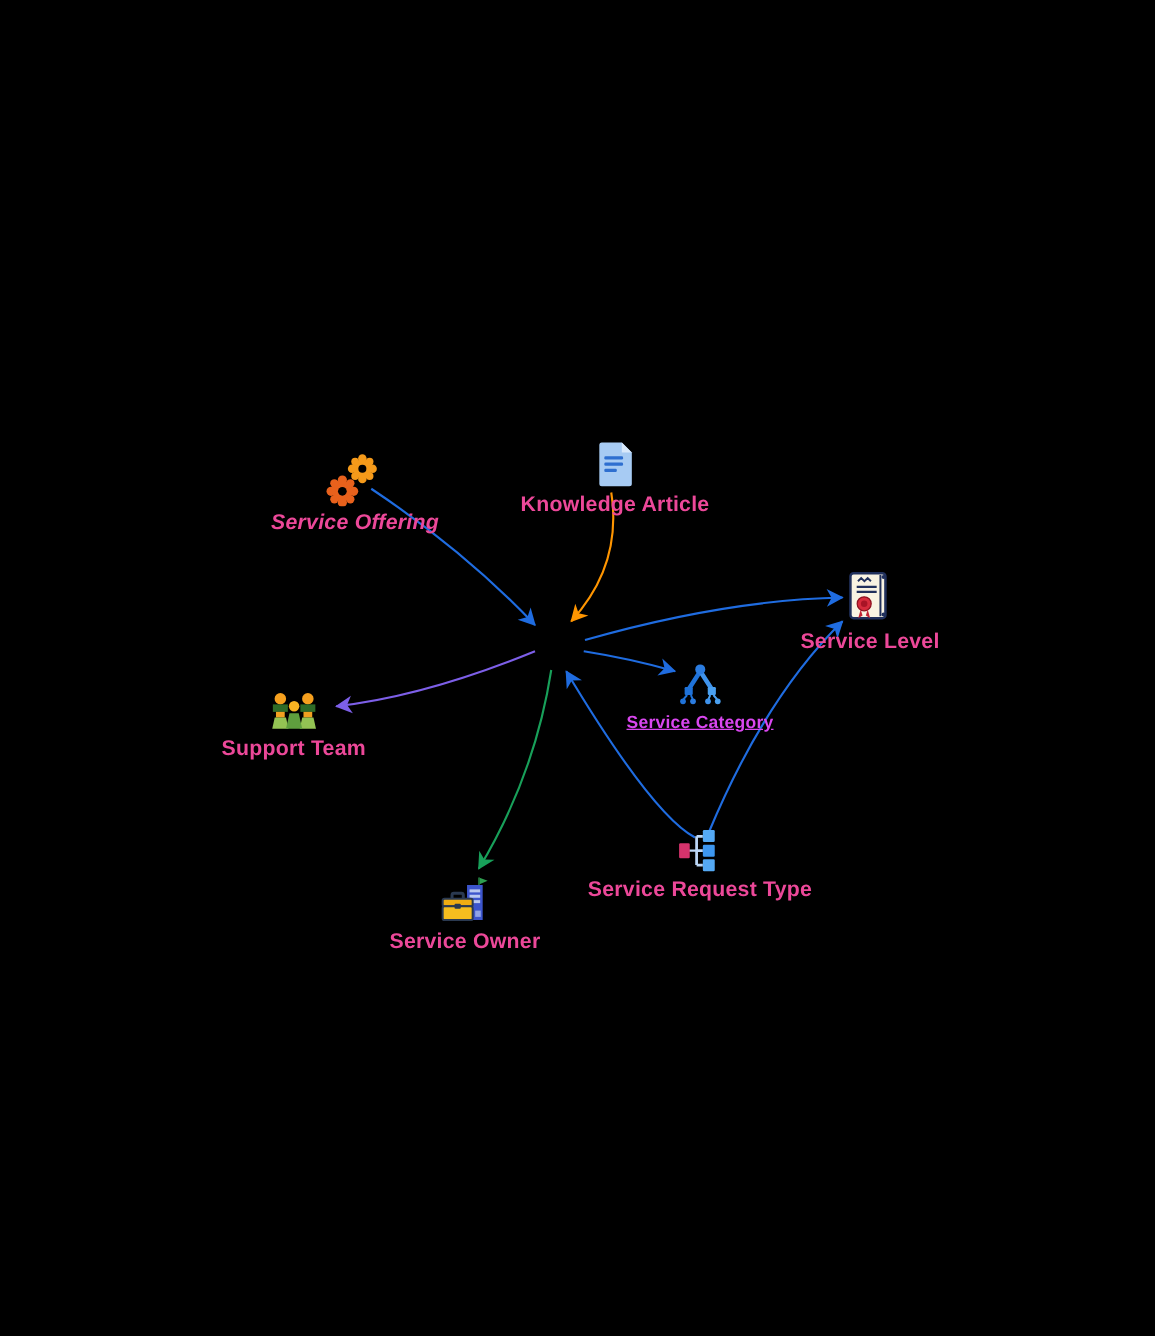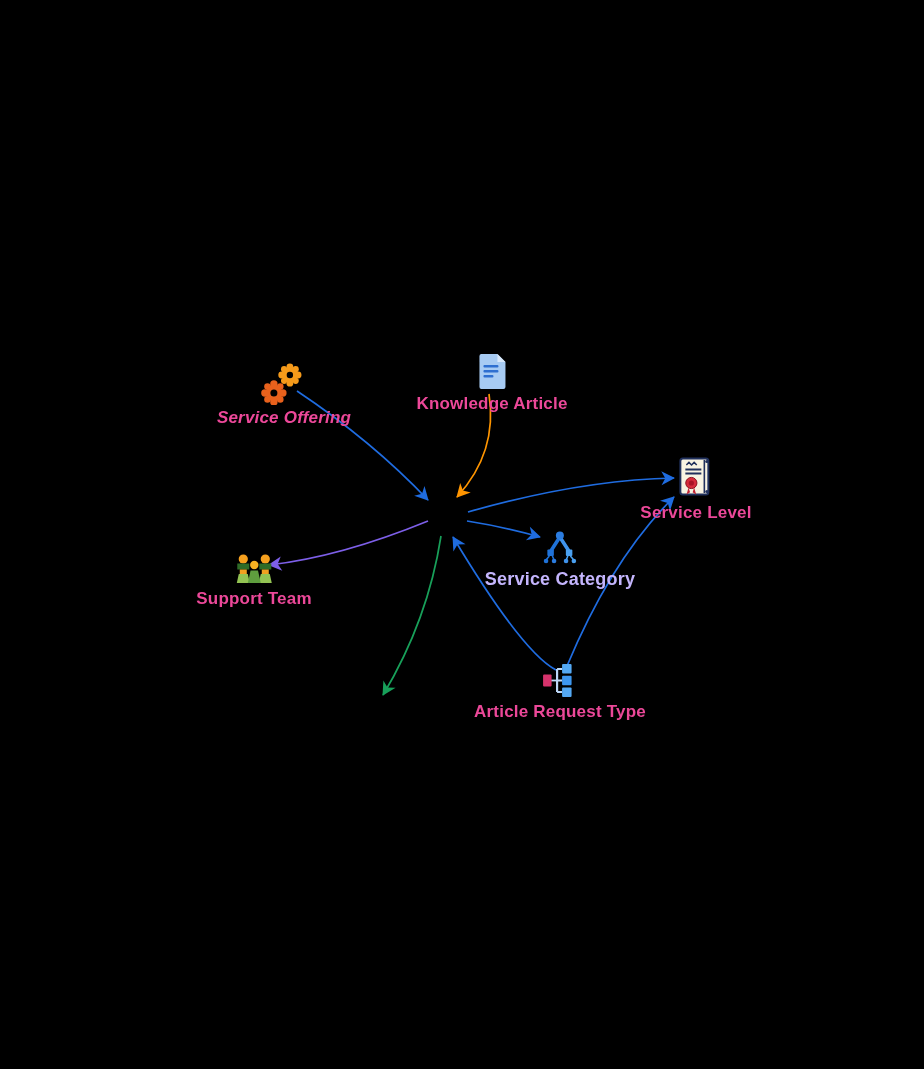--- a/index.html
+++ b/index.html
@@ -11,21 +11,21 @@
   .edge{fill:none;stroke-width:1.7px;}
   .node{
     position:absolute;display:flex;flex-direction:column;align-items:center;
     transform:translateX(-50%);cursor:pointer;
   }
   .node .ic{line-height:0;}
   .node .label{
     margin-top:3px;font-size:17px;font-weight:600;color:#ec4899;
     letter-spacing:.2px;white-space:nowrap;text-align:center;
   }
-  .node.cat .label{font-size:18px;margin-top:5px;color:#c4b5fd;}
+  .node.cat .label{font-size:14px;margin-top:5px;color:#d946ef;text-decoration:underline;}
 </style>
 </head>
 <body>
 
 <div class="canvas">
 
   <svg id="edges" width="924" height="1069">
     <defs>
       <marker id="ah-blue" viewBox="0 0 10 10" refX="8.6" refY="5" markerWidth="9.5" markerHeight="9.5" orient="auto">
         <path d="M0.8,0.6 L9.2,5 L0.8,9.4 L3.2,5 Z" fill="#1f6ce0"></path>
@@ -107,21 +107,21 @@
         <path d="M9,13.5 h16 M9,17.5 h16" stroke="#20305c" stroke-width="1.8"></path>
         <circle cx="15" cy="27" r="5.6" fill="#d62b3c" stroke="#8e1220" stroke-width="1"></circle>
         <circle cx="15" cy="27" r="2.6" fill="#a81426"></circle>
         <path d="M12.2,31.5 l-2,7 3.5,-2.2 z" fill="#c32334"></path>
         <path d="M17.8,31.5 l2,7 -3.5,-2.2 z" fill="#c32334"></path>
       </svg>
     </div>
     <div class="label">Service Level</div>
   </div>
 
-  <div class="node" style="left:254px;top:552px;">
+  <div class="node" style="left:235px;top:552px;">
     <div class="ic">
       <svg width="40" height="34" viewBox="0 0 40 34">
         <circle cx="9" cy="7" r="4.6" fill="#f6a01e"></circle>
         <circle cx="31" cy="7" r="4.6" fill="#f6a01e"></circle>
         <rect x="3" y="11.5" width="12" height="6" fill="#2e6b27"></rect>
         <rect x="25" y="11.5" width="12" height="6" fill="#2e6b27"></rect>
         <rect x="5.5" y="17.5" width="7" height="4.5" fill="#f0a020"></rect>
         <rect x="27.5" y="17.5" width="7" height="4.5" fill="#f0a020"></rect>
         <path d="M2.5,31 l2,-9 h9 l2,9 z" fill="#93c353"></path>
         <path d="M24.5,31 l2,-9 h9 l2,9 z" fill="#93c353"></path>
@@ -156,17 +156,35 @@
       <svg width="38" height="38" viewBox="0 0 38 38">
         <path d="M10,19.5 h6" stroke="#bcd7f7" stroke-width="1.8"></path>
         <path d="M16,8 v23" stroke="#bcd7f7" stroke-width="2.2"></path>
         <path d="M16,8 h5 M16,19.5 h5 M16,31 h5" stroke="#bcd7f7" stroke-width="2.2"></path>
         <rect x="2" y="13.5" width="8.5" height="12" rx="1" fill="#d6336c"></rect>
         <rect x="21" y="3" width="9.5" height="9.5" rx="1" fill="#54a9f4"></rect>
         <rect x="21" y="14.8" width="9.5" height="9.5" rx="1" fill="#3d97f0"></rect>
         <rect x="21" y="26.4" width="9.5" height="9.5" rx="1" fill="#54a9f4"></rect>
       </svg>
     </div>
-    <div class="label">Article Request Type</div>
+    <div class="label">Service Request Type</div>
   </div>
 
+  <div class="node" style="left:372px;top:700px;">
+    <div class="ic">
+      <svg width="40" height="40" viewBox="0 0 40 40">
+        <path d="M31.5,2 L38.5,4.5 L31.5,7.5 z" fill="#2e9e4f"></path>
+        <path d="M31.5,2 v7" stroke="#1d6b35" stroke-width="1.4"></path>
+        <rect x="22" y="8" width="12.5" height="28" fill="#3c55cc"></rect>
+        <rect x="24" y="11.5" width="8.5" height="2.4" fill="#b9c8f0"></rect>
+        <rect x="24" y="15.8" width="8.5" height="2.4" fill="#b9c8f0"></rect>
+        <rect x="24" y="20.1" width="8.5" height="2.4" fill="#b9c8f0"></rect>
+        <rect x="28.5" y="28.5" width="4.5" height="5" fill="#8fa3e8"></rect>
+        <path d="M10,19.5 v-3.5 a1.5,1.5 0 0 1 1.5,-1.5 h6 a1.5,1.5 0 0 1 1.5,1.5 v3.5" fill="none" stroke="#2a3950" stroke-width="2.4"></path>
+        <rect x="2.5" y="19" width="24" height="6" rx="1.5" fill="#f0ad12" stroke="#2a3950" stroke-width="1.6"></rect>
+        <rect x="2.5" y="25" width="24" height="11" rx="1.5" fill="#f5bd1f" stroke="#2a3950" stroke-width="1.6"></rect>
+        <rect x="12" y="23" width="5" height="4" rx="0.8" fill="#2a3950"></rect>
+      </svg>
+    </div>
+    <div class="label">Service Owner</div>
+  </div>
 
 </div>
 
 </body></html>

